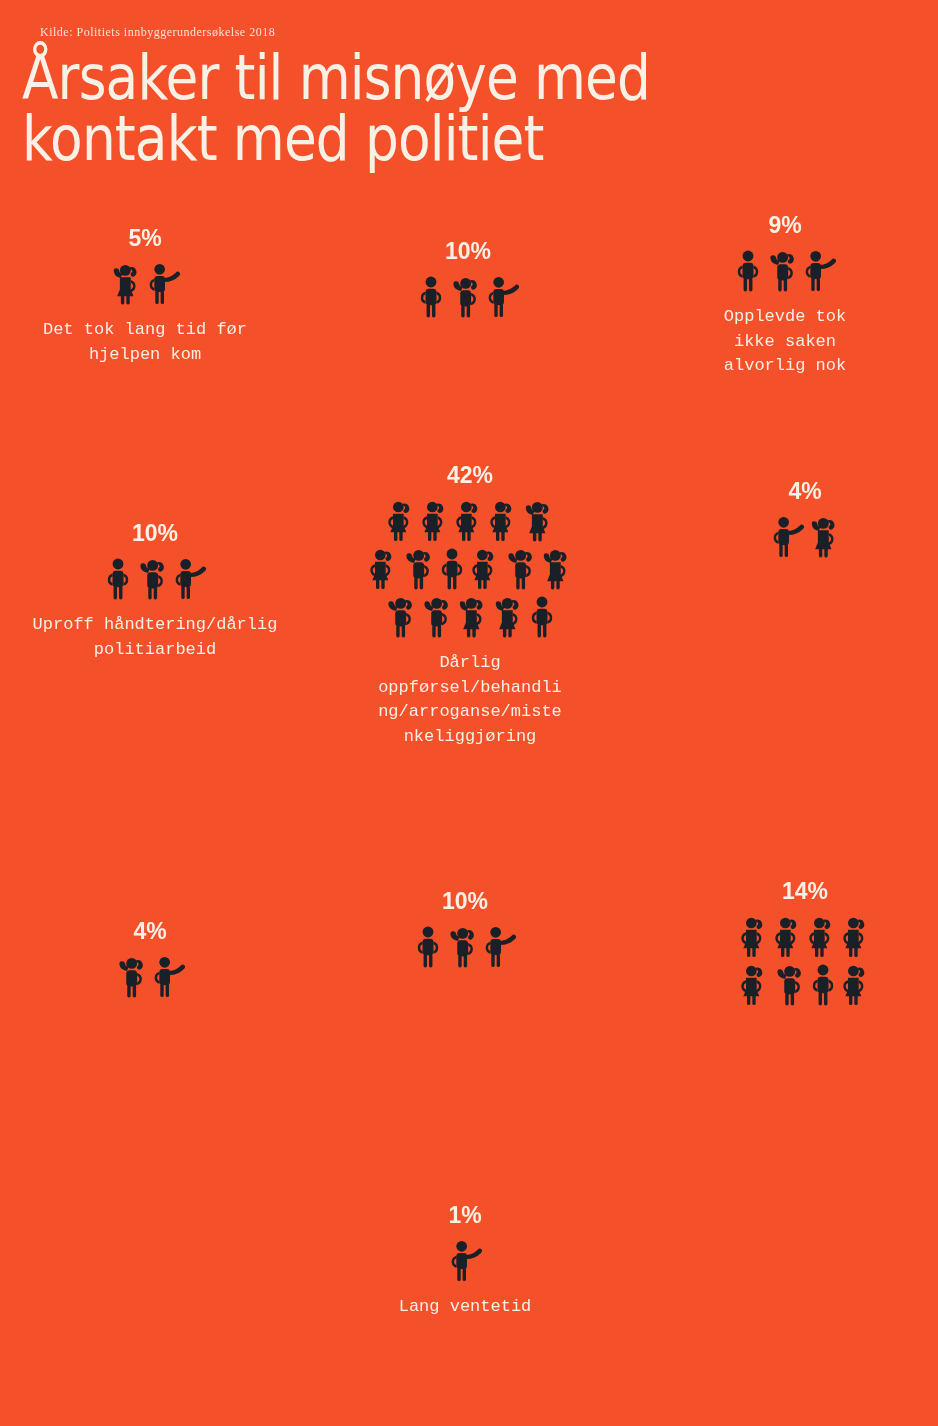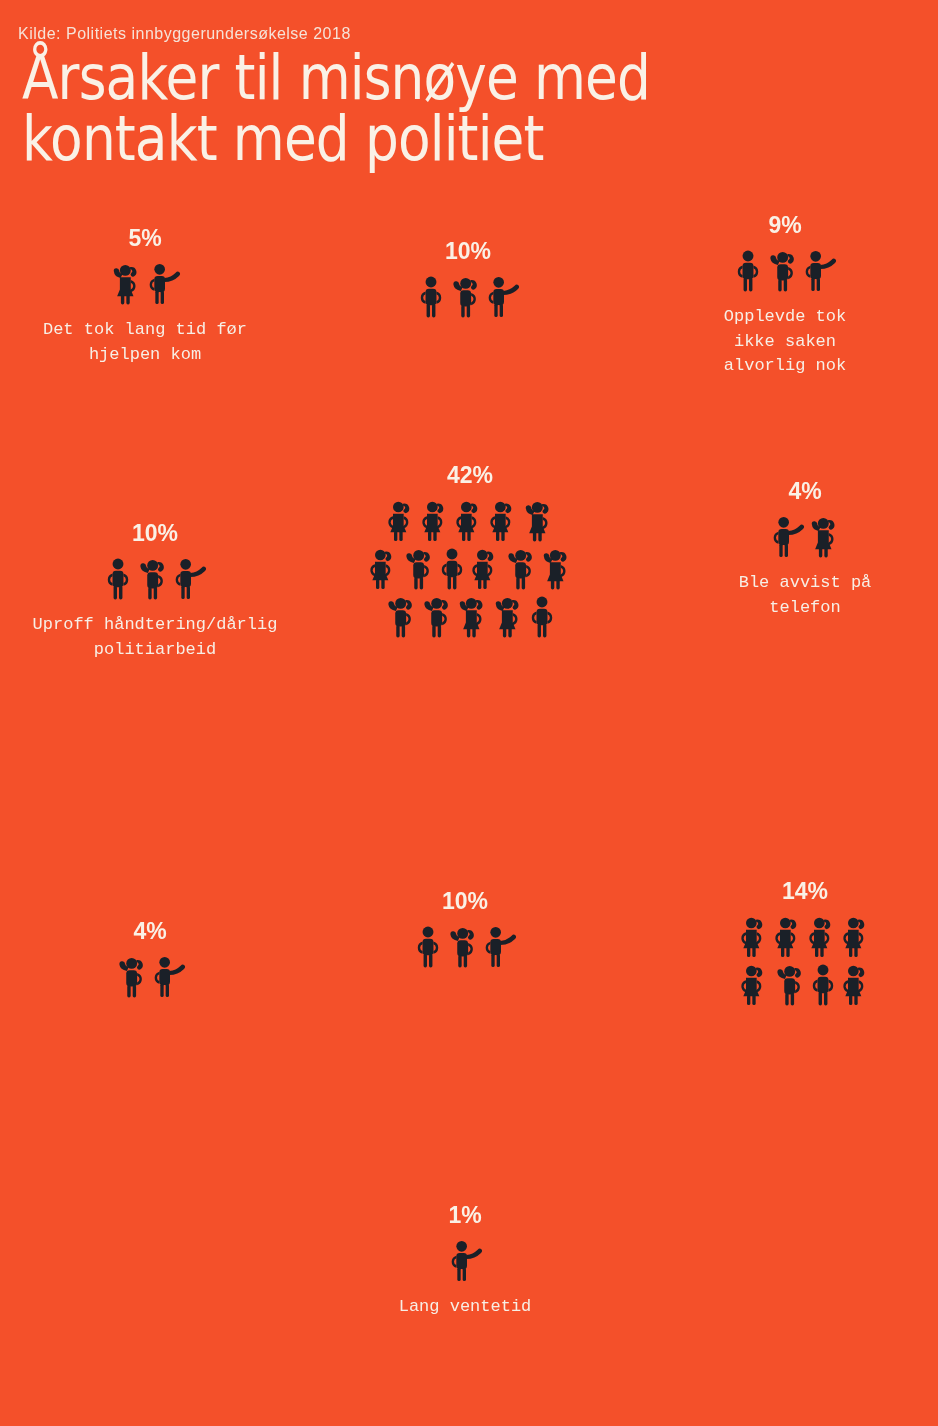--- a/index.html
+++ b/index.html
@@ -4,23 +4,23 @@
 <style>
   html,body{margin:0;padding:0;}
   body{
     width:938px;height:1426px;
     background:#F4502A;
     font-family:"Liberation Sans", sans-serif;
     overflow:hidden;
     position:relative;
   }
   .source{
-    position:absolute;left:18px;top:25px;
-    font-family:Liberation Sans, sans-serif;
-    font-size:16px;letter-spacing:.5px;color:#F7EFE6;opacity:.92;
+    position:absolute;left:40px;top:25px;
+    font-family:Liberation Serif, serif;
+    font-size:12px;letter-spacing:.5px;color:#F7EFE6;opacity:.92;
   }
   .title{
     position:absolute;left:22px;top:48px;width:880px;
     font-family:"Liberation Sans Narrow","DejaVu Sans",sans-serif;
     font-size:62px;line-height:.98;font-weight:400;color:#FAF1E6;
     letter-spacing:-1px;
     transform:scaleX(.86);transform-origin:left top;
   }
   .grid{position:absolute;left:0;top:0;width:938px;height:1426px;}
   .cell{position:absolute;display:flex;flex-direction:column;align-items:center;}
@@ -316,20 +316,24 @@
           <svg class="fig" width="30" height="44" viewBox="0 0 44 62">
         <circle cx="22" cy="9" r="8" fill="#1A2028"></circle>
         <rect x="14" y="19" width="16" height="24" rx="5" fill="#1A2028"></rect>
         <path d="M14 23 q-7 2 -7 9 q0 7 7 9 v-4 q-3.5 -1.5 -3.5 -5 q0 -3.5 3.5 -5 z" fill="#1A2028"></path>
         <path d="M30 23 q7 2 7 9 q0 7 -7 9 v-4 q3.5 -1.5 3.5 -5 q0 -3.5 -3.5 -5 z" fill="#1A2028"></path>
         <rect x="15.5" y="41" width="5" height="20" rx="2.4" fill="#1A2028"></rect>
         <rect x="23.5" y="41" width="5" height="20" rx="2.4" fill="#1A2028"></rect>
       </svg>
         </div>
       </div>
+      <div class="caption">Dårlig
+oppførsel/behandli
+ng/arroganse/miste
+nkeliggjøring</div>
     </div>
     <div class="cell" style="left: 690px; top: 478px; width: 230px;">
       <div class="pct">4%</div>
       <div class="people">
         <div class="prow">
           <svg class="fig" width="36" height="44" viewBox="0 0 54 62">
         <circle cx="22" cy="9" r="8" fill="#1A2028"></circle>
         <rect x="14" y="19" width="16" height="24" rx="5" fill="#1A2028"></rect>
         <path d="M14 23 q-7 2 -7 9 q0 7 7 9 v-4 q-3.5 -1.5 -3.5 -5 q0 -3.5 3.5 -5 z" fill="#1A2028"></path>
         <path d="M29 22 q10 -1 17 -8 q3 -3 5.5 -0.5 q2.5 2.5 -0.5 5.5 q-9 9 -22 9 z" fill="#1A2028"></path>
@@ -340,22 +344,20 @@
         <circle cx="24" cy="11" r="8" fill="#1A2028"></circle>
         <path d="M31 6 q7 -1 9 5 q1.5 5 -2 8 q-3 2.5 -5.5 0 q-2 -2.5 0.5 -4.5 q2 -1.5 1 -3.5 q-0.8 -1.8 -3 -1.8 z" fill="#1A2028"></path>
         <path d="M16 21 h16 v18 l4 10 h-24 l4 -10 z" fill="#1A2028"></path>
         <path d="M17 22 q-9 -1 -10 -10 q-0.4 -4 3.6 -4.3 q4 -0.3 4.4 3.7 q0.4 4 5 4.8 z" fill="#1A2028"></path>
         <path d="M32 25 q7 2 7 9 q0 7 -7 9 v-4 q3.5 -1.5 3.5 -5 q0 -3.5 -3.5 -5 z" fill="#1A2028"></path>
         <rect x="17.5" y="47" width="5" height="14" rx="2.4" fill="#1A2028"></rect>
         <rect x="25.5" y="47" width="5" height="14" rx="2.4" fill="#1A2028"></rect>
       </svg>
         </div>
       </div>
-      <div class="caption">Ble avvist på
-telefon</div>
     </div>
     <div class="cell" style="left: 30px; top: 918px; width: 240px;">
       <div class="pct">4%</div>
       <div class="people">
         <div class="prow">
           <svg class="fig" width="34" height="44" viewBox="0 0 50 62">
         <circle cx="26" cy="11" r="8" fill="#1A2028"></circle>
         <path d="M33 6 q7 -1 9 5 q1.5 5 -2 8 q-3 2.5 -5.5 0 q-2 -2.5 0.5 -4.5 q2 -1.5 1 -3.5 q-0.8 -1.8 -3 -1.8 z" fill="#1A2028"></path>
         <rect x="18" y="21" width="16" height="24" rx="5" fill="#1A2028"></rect>
         <path d="M19 22 q-10 -2 -11 -9 q-0.6 -4.5 3.6 -5 q4.2 -0.5 4.8 3.8 q0.5 3.6 5.2 4.4 z" fill="#1A2028"></path>

